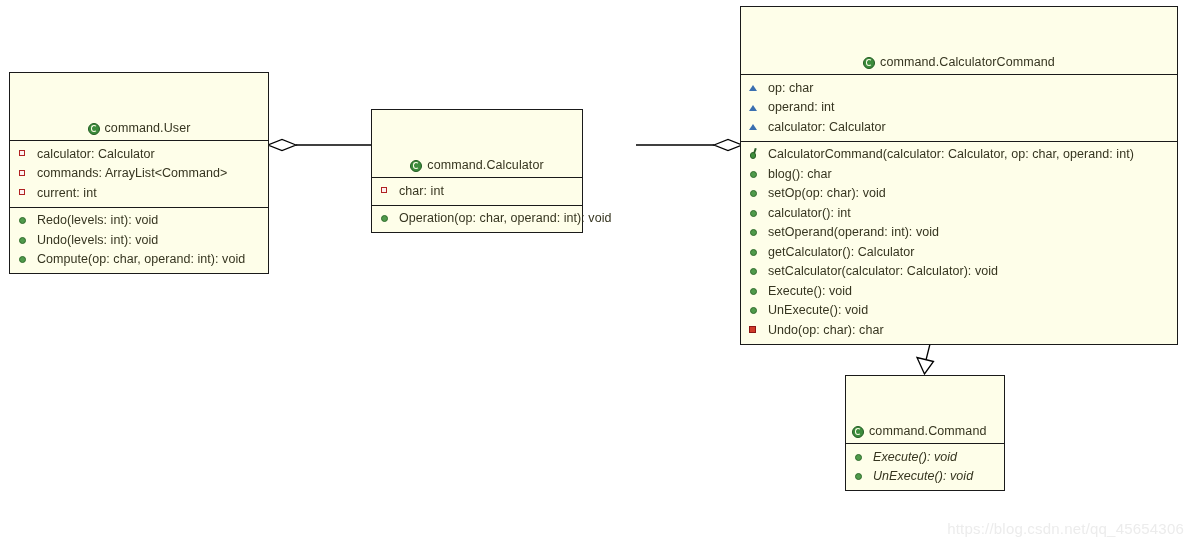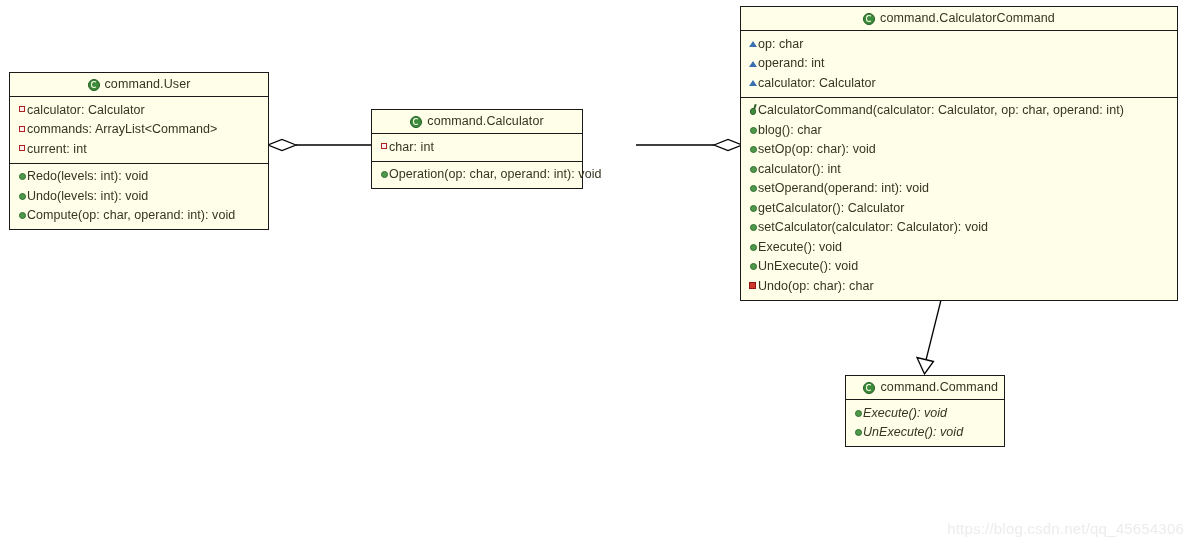--- a/index.html
+++ b/index.html
@@ -44,43 +44,44 @@
   .uml-title {
     box-sizing: border-box;
     height: 24px;
     display: flex;
     align-items: center;
     justify-content: center;
     gap: 5px;
     border-bottom: 1px solid #1a1a1a;
     padding: 0 6px;
     white-space: nowrap;
+    margin-top: 44px;
   }
   .uml-title.left {
-    justify-content: flex-end;
+    justify-content: flex-start;
     padding-left: 6px;
   }
   .uml-title .tlabel {
     font-size: 12.5px;
     color: #363520;
     letter-spacing: 0.1px;
   }
   .uml-compartment {
     box-sizing: border-box;
     padding: 3px 0 4px 0;
   }
   .uml-compartment.divider {
     border-top: 1px solid #1a1a1a;
   }
   .uml-row {
     box-sizing: border-box;
     height: 19.5px;
     display: flex;
     align-items: center;
-    gap: 0;
+    gap: 10px;
     padding-left: 8px;
     white-space: nowrap;
   }
   .uml-row .rlabel {
     font-size: 12.5px;
     color: #363520;
     letter-spacing: 0.05px;
   }
   .uml-row .rlabel.italic {
     font-style: italic;

